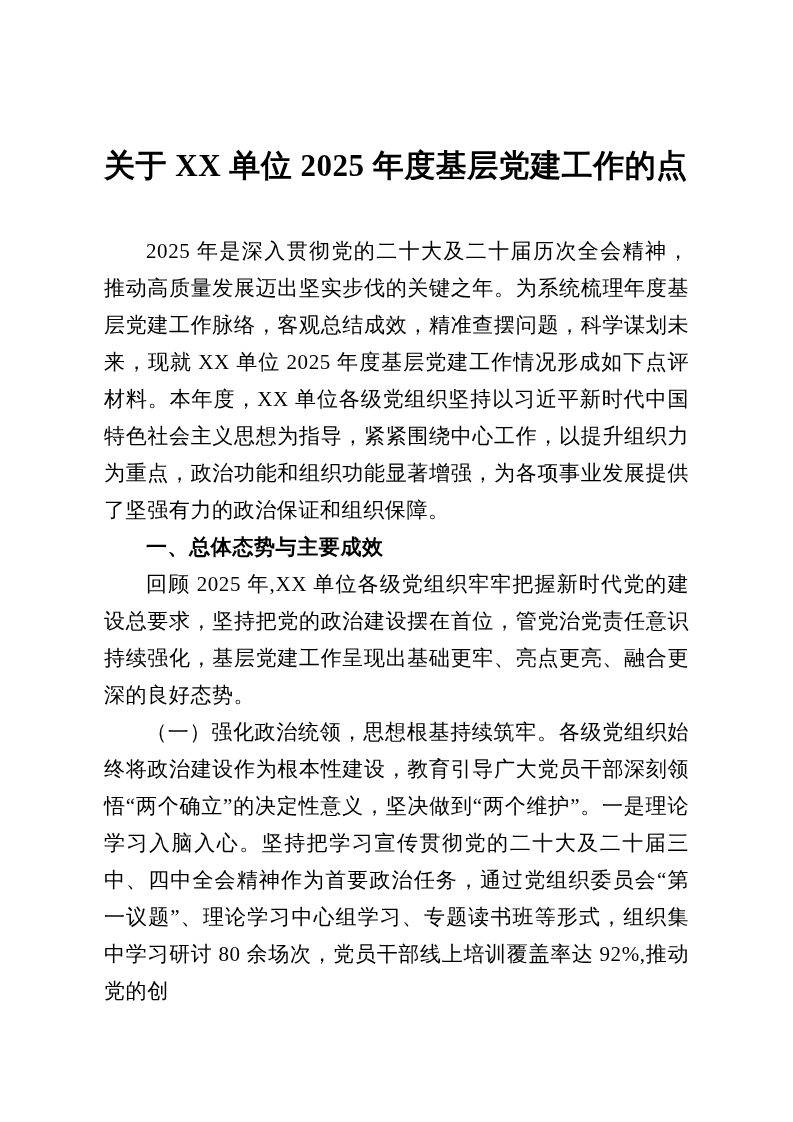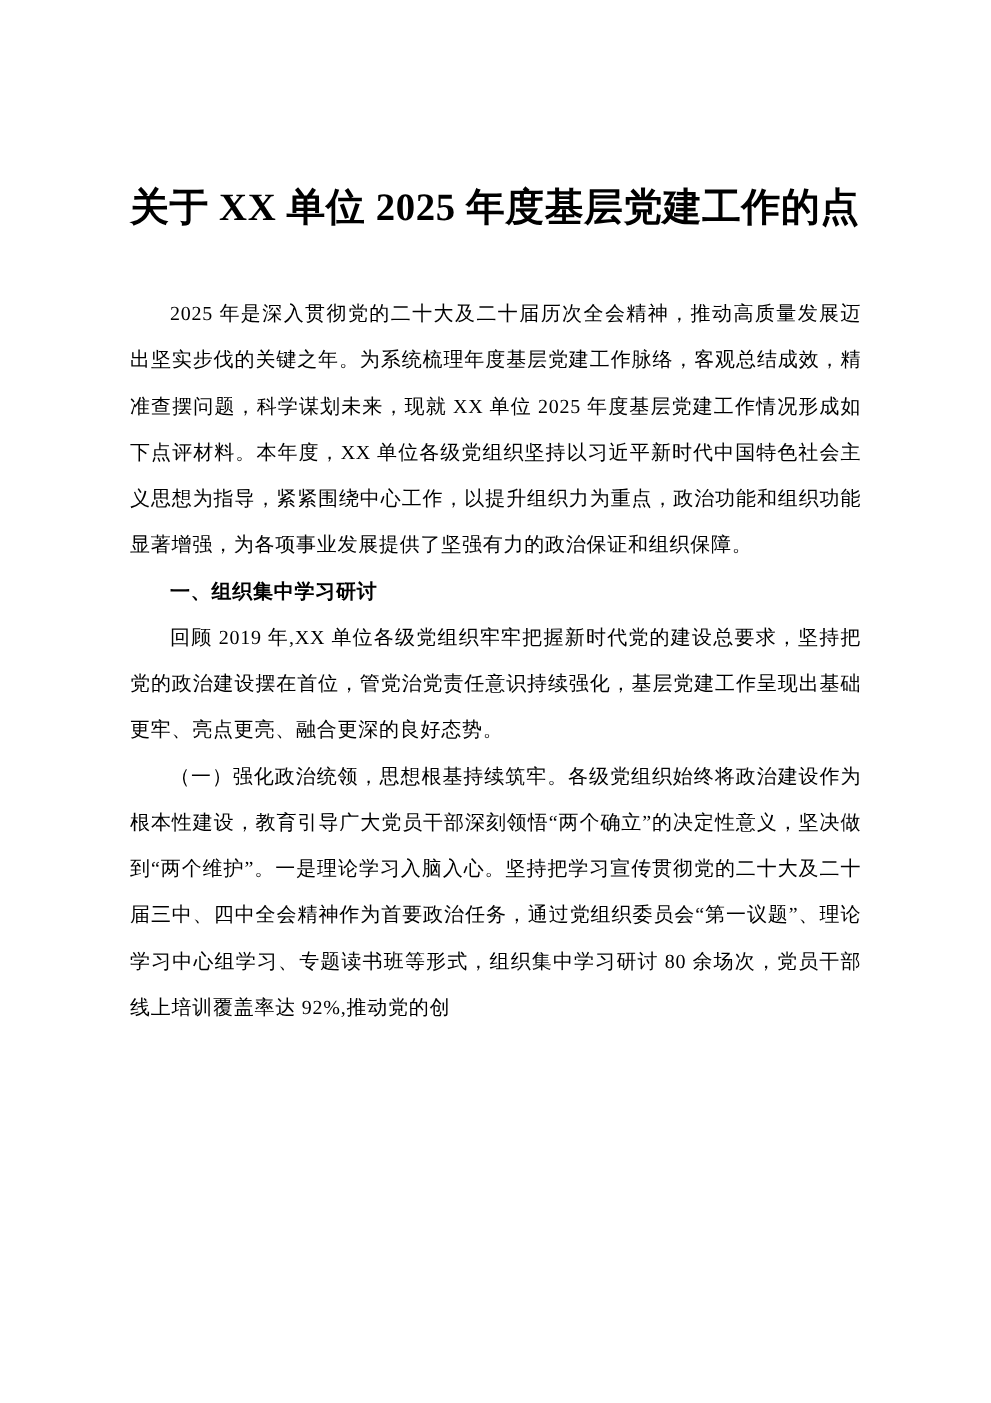--- a/index.html
+++ b/index.html
@@ -22,37 +22,37 @@
     font-size: 31px;
     line-height: 46px;
     font-weight: bold;
     letter-spacing: 0.5px;
   }
   .doc-body {
     margin-top: 44px;
   }
   .para {
     margin: 0;
-    font-size: 16px;
+    font-size: 21px;
     line-height: 37px;
     text-align: justify;
     text-indent: 2em;
     letter-spacing: 0.6px;
     word-break: break-all;
   }
   .para.heading {
     font-weight: bold;
   }
 </style>
 </head>
 <body>
 
 <div class="page">
   <div class="doc-title">
     <div>关于 XX 单位 2025 年度基层党建工作的点</div>
   </div>
   <div class="doc-body">
     <p class="para">2025 年是深入贯彻党的二十大及二十届历次全会精神，推动高质量发展迈出坚实步伐的关键之年。为系统梳理年度基层党建工作脉络，客观总结成效，精准查摆问题，科学谋划未来，现就 XX 单位 2025 年度基层党建工作情况形成如下点评材料。本年度，XX 单位各级党组织坚持以习近平新时代中国特色社会主义思想为指导，紧紧围绕中心工作，以提升组织力为重点，政治功能和组织功能显著增强，为各项事业发展提供了坚强有力的政治保证和组织保障。</p>
-    <p class="para heading">一、组织集中学习研讨</p>
-    <p class="para">回顾 2019 年,XX 单位各级党组织牢牢把握新时代党的建设总要求，坚持把党的政治建设摆在首位，管党治党责任意识持续强化，基层党建工作呈现出基础更牢、亮点更亮、融合更深的良好态势。</p>
+    <p class="para heading">一、总体态势与主要成效</p>
+    <p class="para">回顾 2025 年,XX 单位各级党组织牢牢把握新时代党的建设总要求，坚持把党的政治建设摆在首位，管党治党责任意识持续强化，基层党建工作呈现出基础更牢、亮点更亮、融合更深的良好态势。</p>
     <p class="para">（一）强化政治统领，思想根基持续筑牢。各级党组织始终将政治建设作为根本性建设，教育引导广大党员干部深刻领悟“两个确立”的决定性意义，坚决做到“两个维护”。一是理论学习入脑入心。坚持把学习宣传贯彻党的二十大及二十届三中、四中全会精神作为首要政治任务，通过党组织委员会“第一议题”、理论学习中心组学习、专题读书班等形式，组织集中学习研讨 80 余场次，党员干部线上培训覆盖率达 92%,推动党的创</p>
   </div>
 </div>
 
 </body></html>

